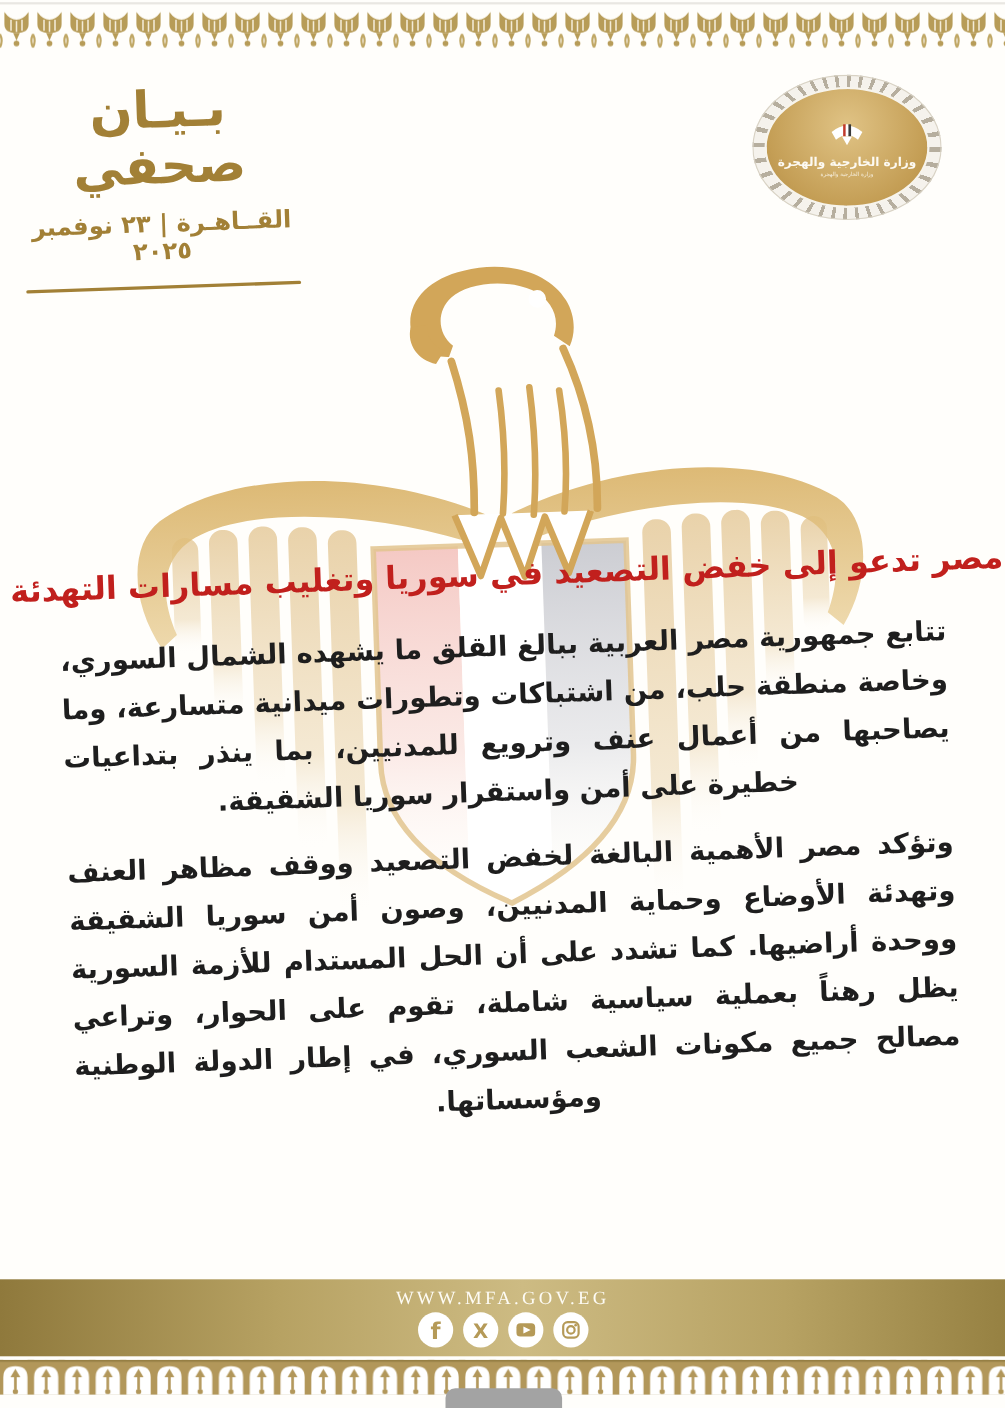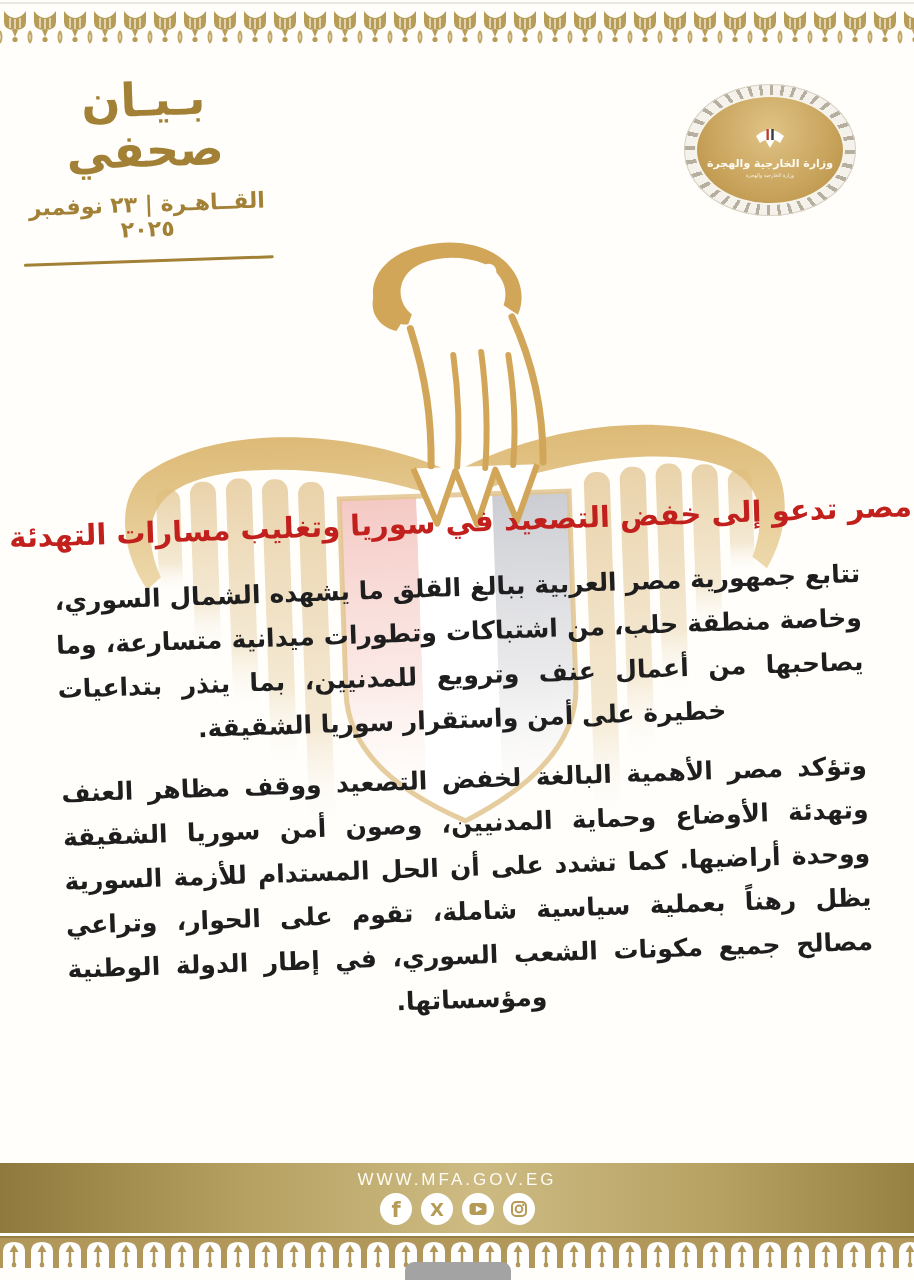--- a/index.html
+++ b/index.html
@@ -28,21 +28,21 @@
   }
   .body-text{
     position:absolute;top:566px;left:54px;right:54px;z-index:2;
     direction:rtl;text-align:justify;text-align-last:center;
     font-size:25px;font-weight:bold;color:#1e1e1e;line-height:44px;
   }
   .body-text p{margin:0;}
   .body-text p + p{margin-top:16px;}
 
   
-  .seal{position:absolute;left:684px;top:84px;width:172px;height:132px;text-decoration:underline;}
+  .seal{position:absolute;left:684px;top:68px;width:172px;height:132px;text-decoration:underline;}
   .seal-ring{
     position:absolute;inset:0;border-radius:50%;
     background:repeating-conic-gradient(#b6ae9e 0deg 3deg,#f5f2ec 3deg 10deg);
     box-shadow:0 0 0 1px #d8d2c4 inset;
   }
   .seal-disc{
     position:absolute;inset:11px;border-radius:50%;
     background:radial-gradient(circle at 50% 32%,#e0c385 0%,#c49e55 70%,#b08a45 100%);
     border:2px solid #f7f4ec;
     display:flex;flex-direction:column;align-items:center;justify-content:center;
@@ -50,21 +50,21 @@
   .seal-text{color:#fdfaf2;font-size:11px;font-weight:bold;margin-top:3px;white-space:nowrap;direction:rtl;}
   .seal-sub{color:#fdfaf2;font-size:5px;opacity:.85;margin-top:2px;white-space:nowrap;direction:rtl;filter:blur(.3px);}
 
   
   .footer-bar{
     position:absolute;top:1163px;left:0;width:914px;height:70px;
     background:linear-gradient(90deg,#8f793c 0%,#b7a263 28%,#cdbb83 52%,#b7a263 78%,#968142 100%);
     text-align:center;
   }
   .website{
-    font-family:Liberation Sans, sans-serif;color:#fdfbf4;font-size:17px;
+    font-family:Liberation Serif, serif;color:#fdfbf4;font-size:17px;
     letter-spacing:3px;padding-top:7px;
   }
   .social{margin-top:2px;display:flex;justify-content:center;gap:7px;}
   .social a{display:inline-block;width:34px;height:34px;line-height:0;}
 
   .home-pill{
     position:absolute;left:405px;bottom:0;width:106px;height:18px;
     background:#a3a3a3;border-radius:9px 9px 0 0;
   }
 </style>

